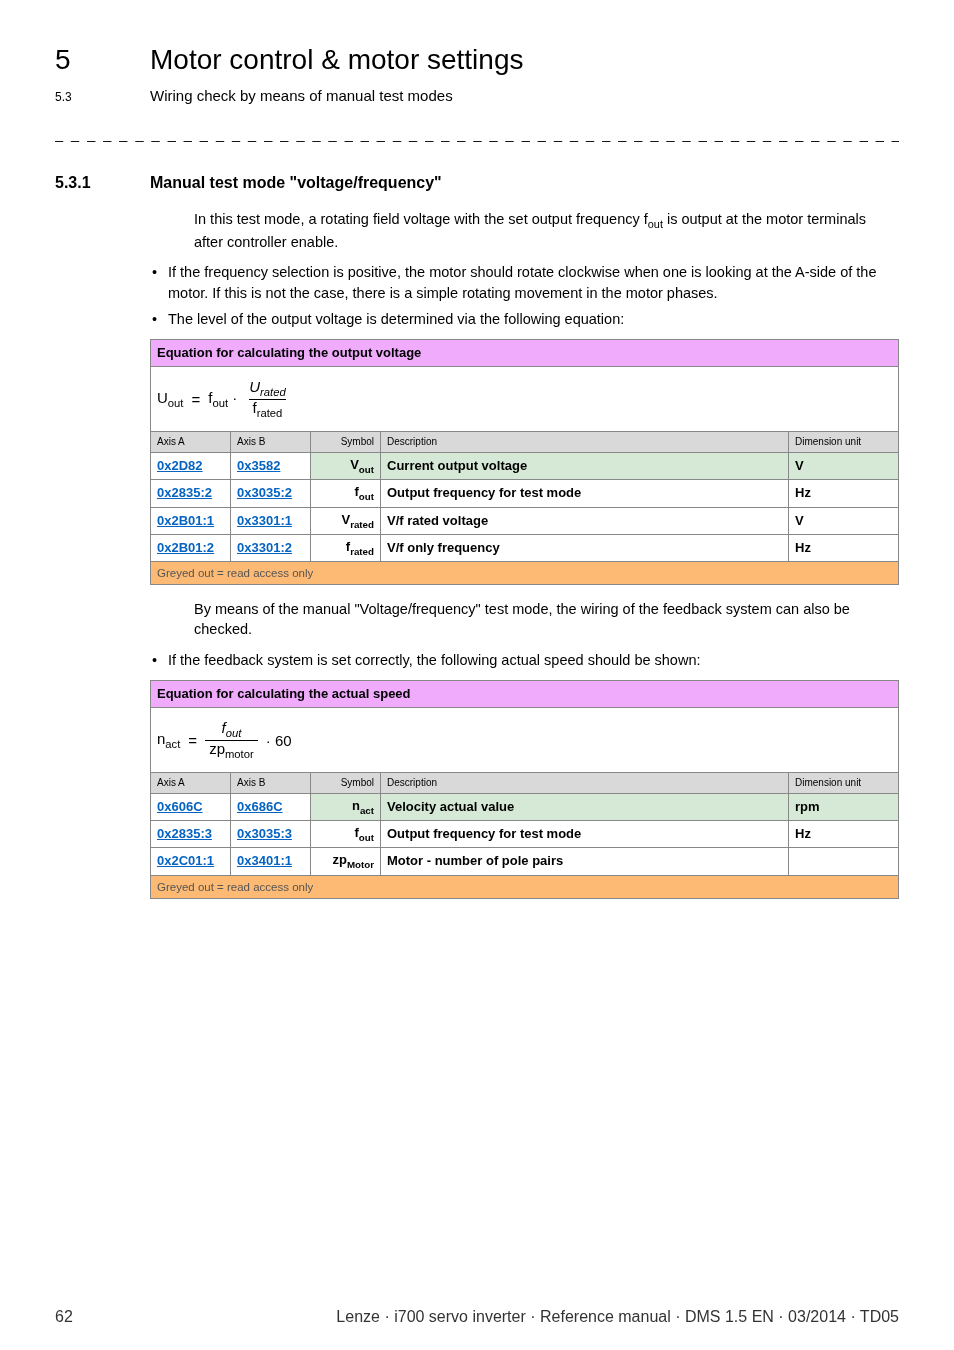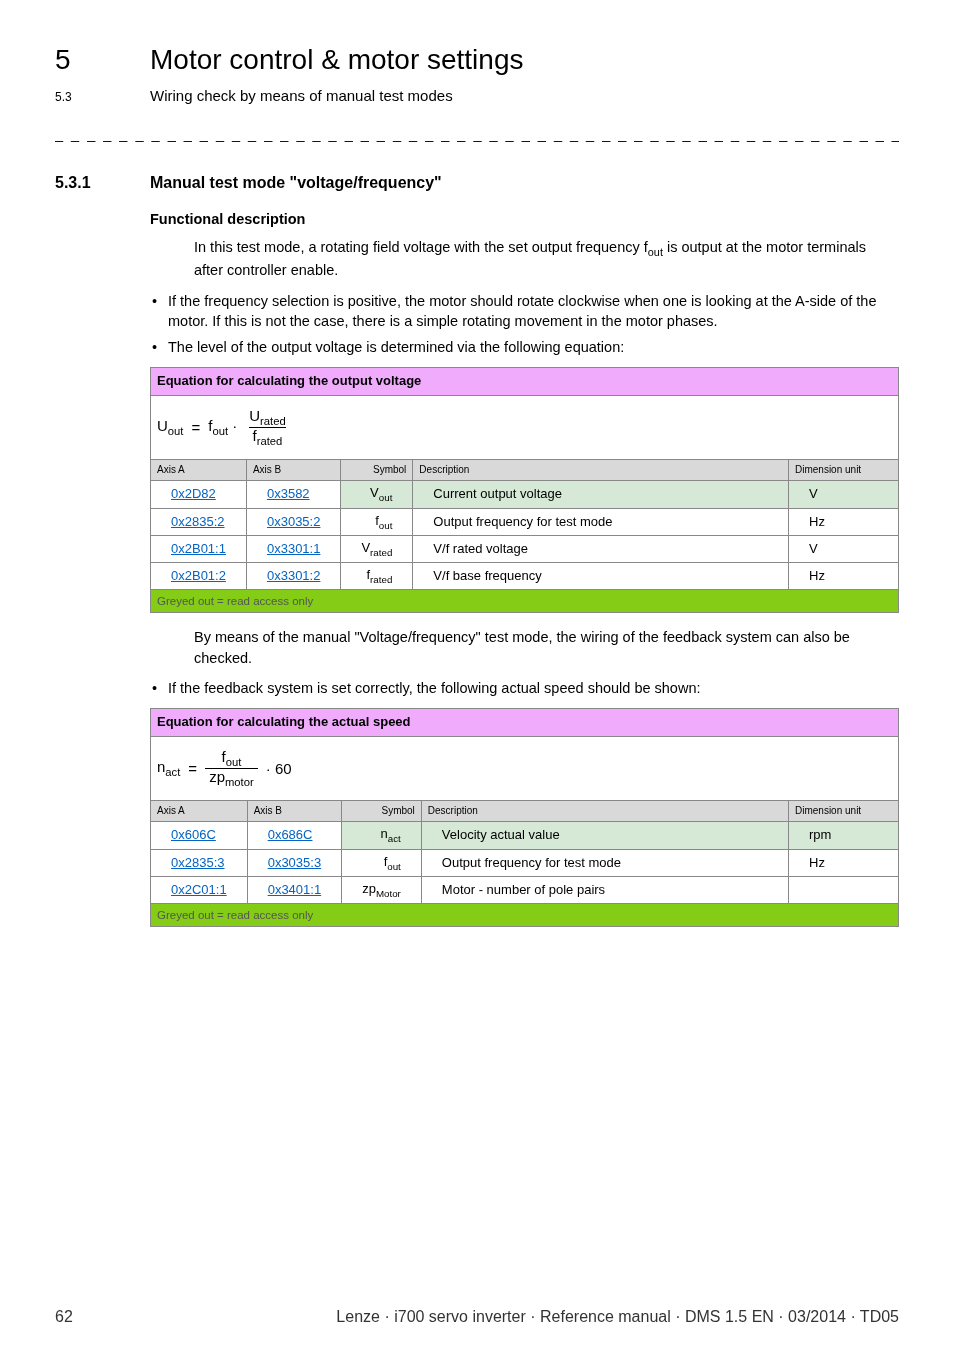--- a/index.html
+++ b/index.html
@@ -101,45 +101,46 @@
       text-align: left;
       padding: 12px 6px;
       background: #fff;
     }
     tr.hdr td {
       background: #d9d9d9;
       padding: 3px 6px;
       font-size: 10px;
     }
     tr.data td {
-      padding: 3px 20px;
+      padding: 3px 6px;
+      font-weight: bold;
     }
     td.green { background: #d6e9d6; }
     .link { color: #0563c1; text-decoration: underline; }
     .sym-col { text-align: right; padding-right: 6px; }
     .foot-note td {
-      background: #84cc16;
+      background: #fdba74;
       font-size: 11.5px;
       color: #555;
       padding: 3px 6px;
     }
     sub { font-size: 0.75em; }
     .eq {
       display: inline-flex;
       align-items: center;
       gap: 8px;
       font-size: 15px;
     }
     .frac {
       display: inline-flex;
       flex-direction: column;
       align-items: center;
       line-height: 1.1;
     }
-    .frac .num { padding: 0 4px; }
+    .frac .num { padding: 0 4px; font-style: italic; }
     .frac .den { border-top: 1px solid #000; padding: 0 4px; }
     .footer {
       position: absolute;
       bottom: 22px;
       left: 55px;
       right: 55px;
       display: flex;
       justify-content: space-between;
       font-size: 16px;
       color: #333;
@@ -161,21 +162,20 @@
 
 <div class="dashline">_ _ _ _ _ _ _ _ _ _ _ _ _ _ _ _ _ _ _ _ _ _ _ _ _ _ _ _ _ _ _ _ _ _ _ _ _ _ _ _ _ _ _ _ _ _ _ _ _ _ _ _ _ _ _ _ _ _ _ _ _ _ _ _ _ _</div>
 
 <div class="sec-row">
   <div class="sec-num">5.3.1</div>
   <div class="sec-title">Manual test mode "voltage/frequency"</div>
 </div>
 
 <div class="content">
 
-  <div class="fd">Functional description</div>
 
   <p class="para">
     <span>In this test mode, a rotating field voltage with the set output frequency f</span><sub>out</sub><span> is output at the motor terminals after controller enable.</span>
   </p>
 
   <ul class="bullets">
     <li>If the frequency selection is positive, the motor should rotate clockwise when one is looking at the A-side of the motor. If this is not the case, there is a simple rotating movement in the motor phases.</li>
     <li>The level of the output voltage is determined via the following equation:</li>
   </ul>
 
@@ -222,21 +222,21 @@
       <td><span class="link">0x2B01:1</span></td>
       <td><span class="link">0x3301:1</span></td>
       <td class="sym-col">V<sub>rated</sub></td>
       <td>V/f rated voltage</td>
       <td>V</td>
     </tr>
     <tr class="data">
       <td><span class="link">0x2B01:2</span></td>
       <td><span class="link">0x3301:2</span></td>
       <td class="sym-col">f<sub>rated</sub></td>
-      <td>V/f base frequency</td>
+      <td>V/f only frequency</td>
       <td>Hz</td>
     </tr>
     <tr class="foot-note">
           <td colspan="5">Greyed out = read access only</td>
         </tr>
   </tbody>
     </table>
 
   <p class="para">By means of the manual "Voltage/frequency" test mode, the wiring of the feedback system can also be checked.</p>
 

